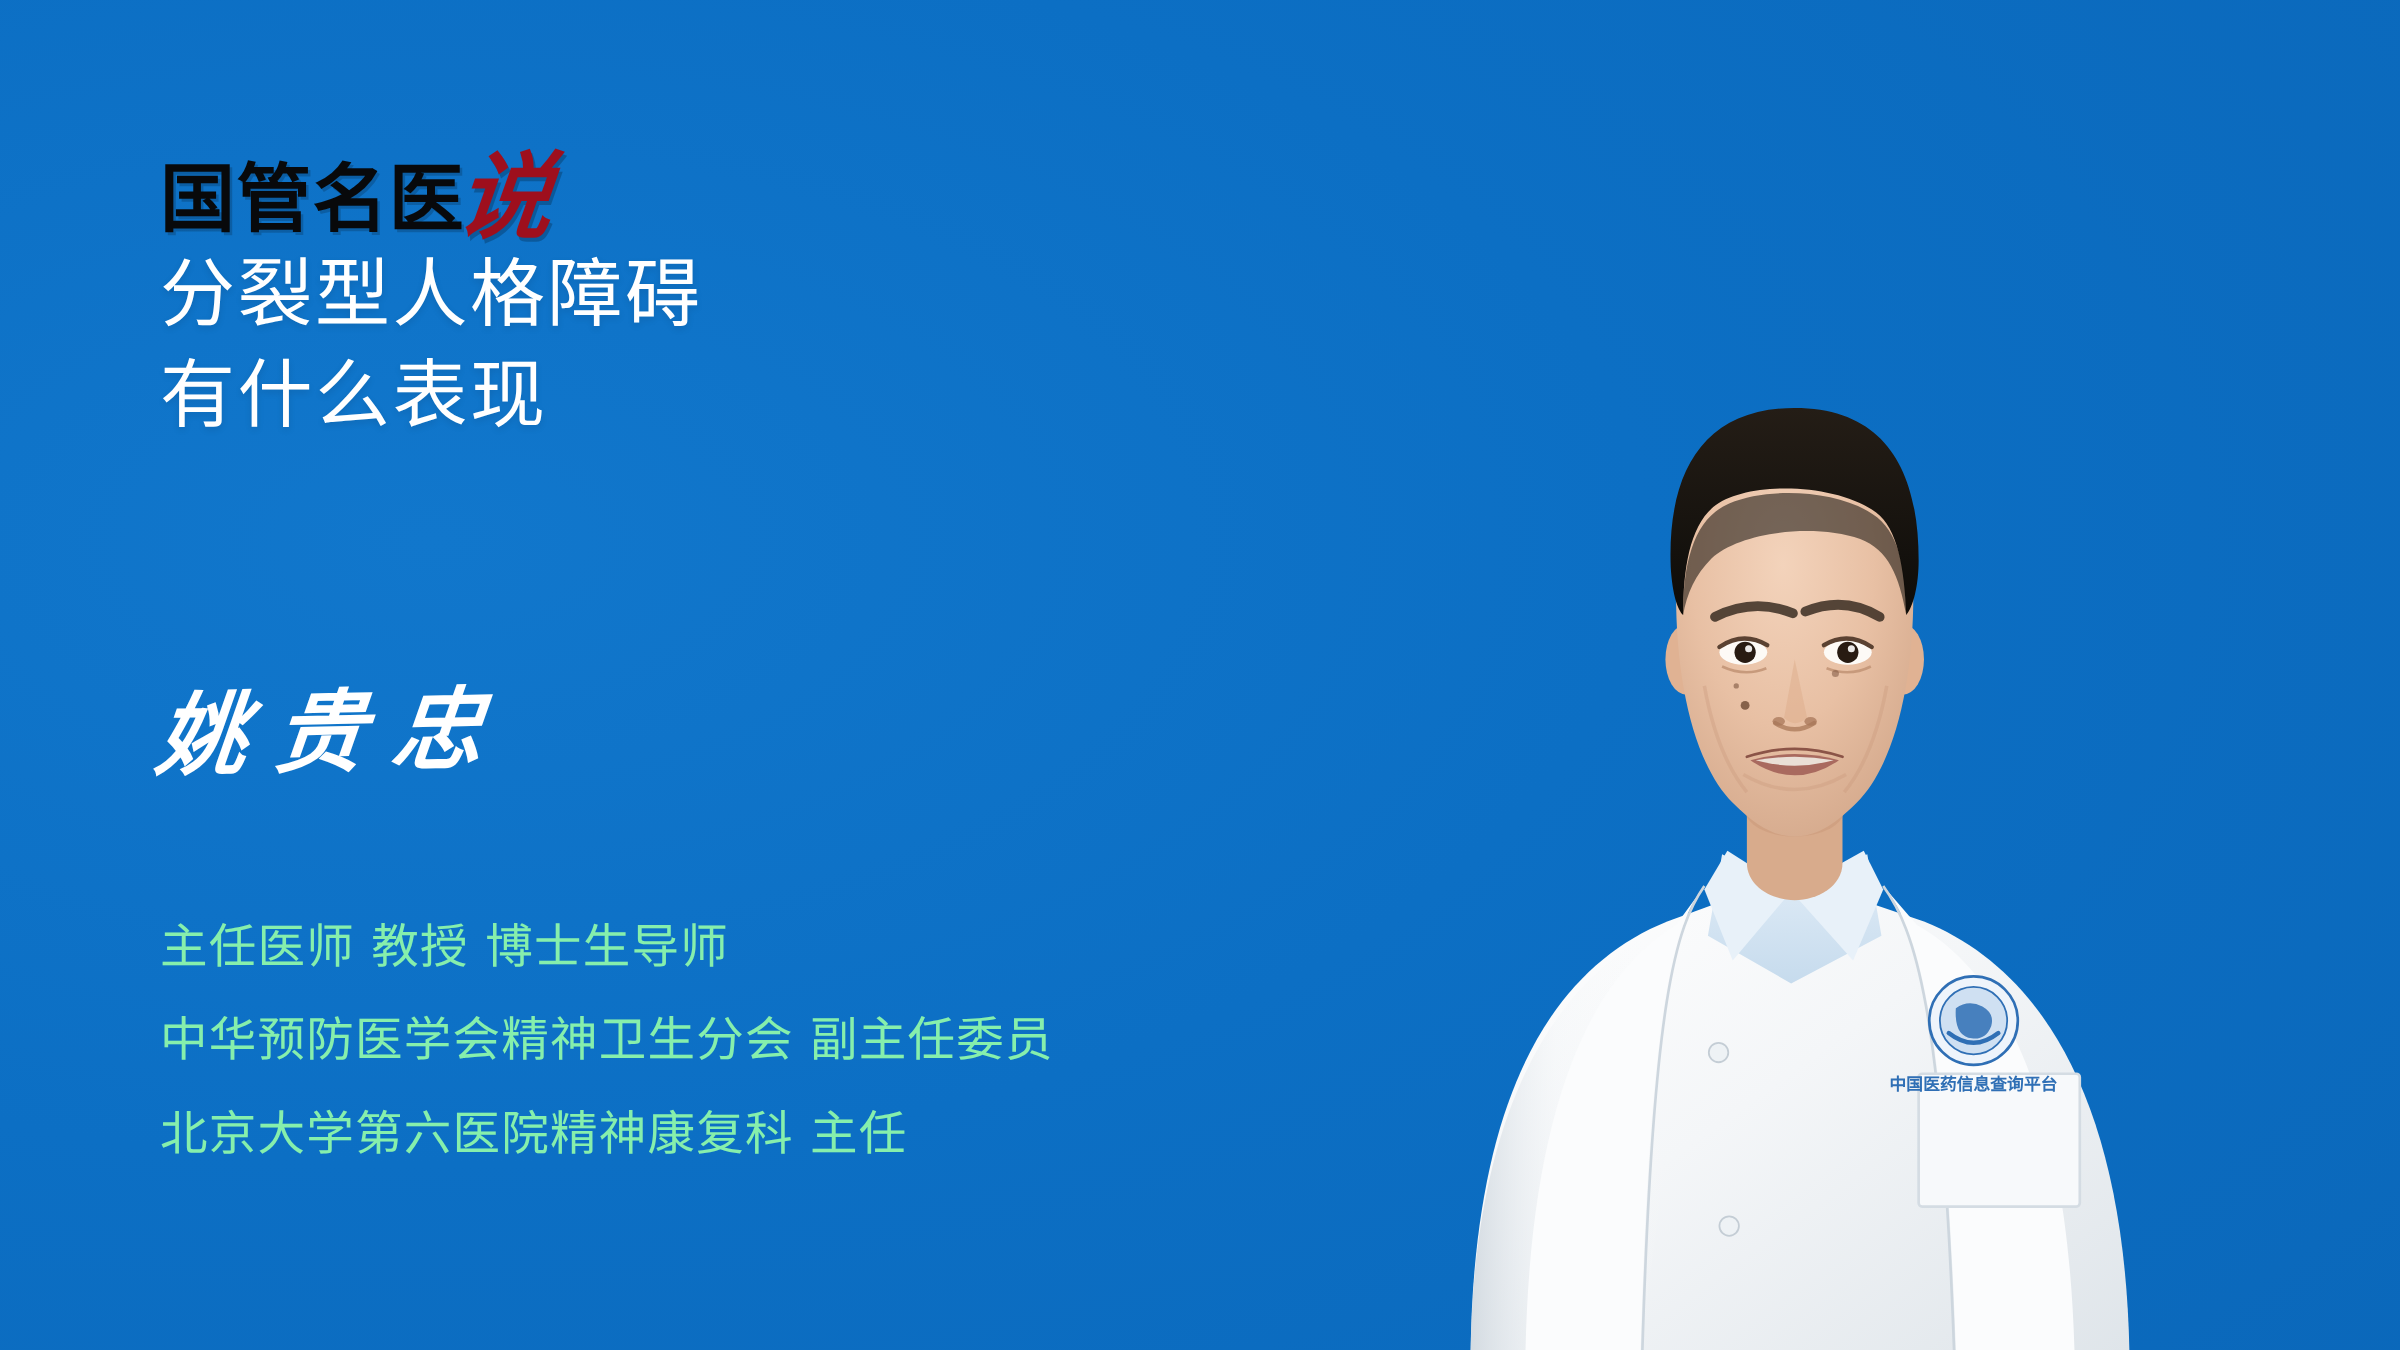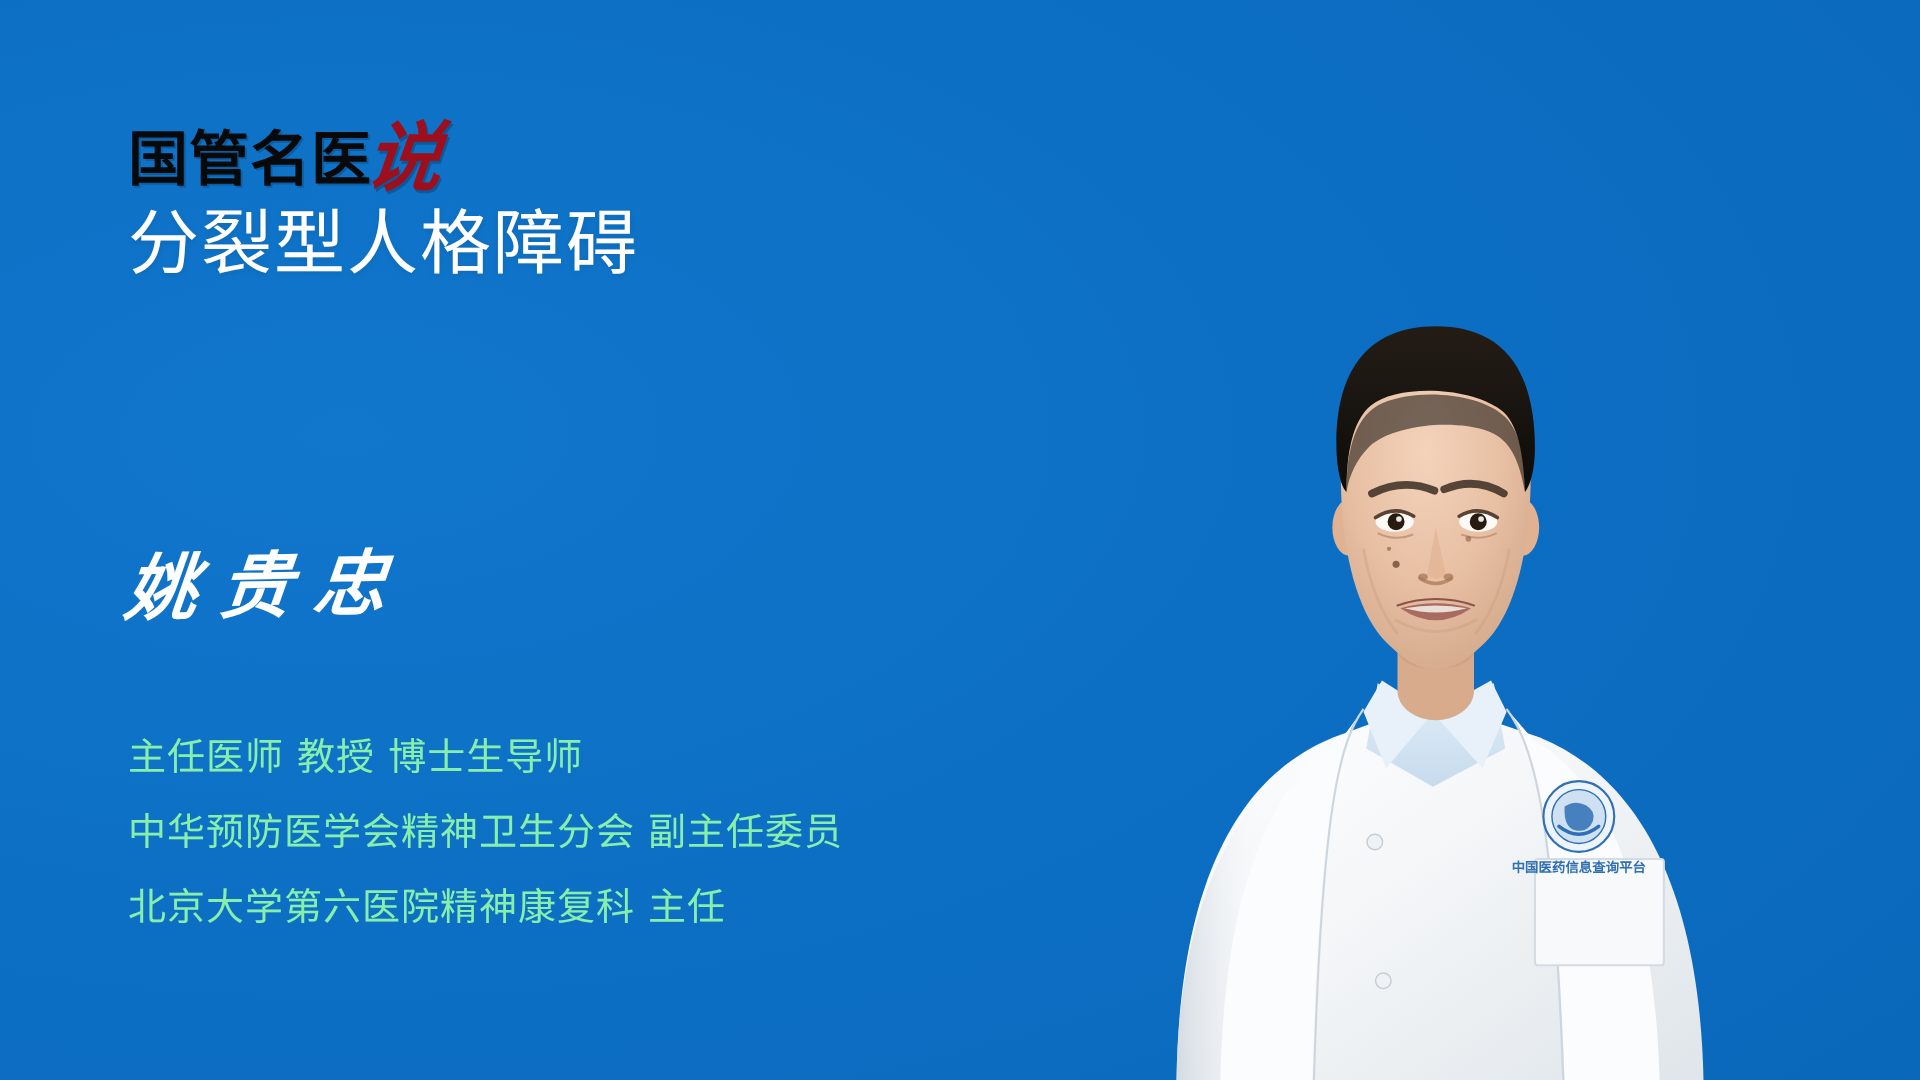--- a/index.html
+++ b/index.html
@@ -58,21 +58,21 @@
 
   
   .title-block {
     position: absolute;
     left: 128px;
     top: 196px;
     color: #ffffff;
   }
   .title-line {
     font-family: "DejaVu Sans", "Liberation Sans", sans-serif;
-    font-size: 71px;
+    font-size: 60px;
     font-weight: 400;
     line-height: 1.35;
     letter-spacing: 2px;
     white-space: nowrap;
     text-shadow: 0 2px 6px rgba(0,0,0,.10);
   }
 
   
   .doctor-name {
     position: absolute;
@@ -251,20 +251,21 @@
     </svg>
   </div>
 
   <div class="logo">
     <span class="logo-main">国管名医</span>
     <span class="logo-accent">说</span>
   </div>
 
   <div class="title-block">
     <div class="title-line">分裂型人格障碍</div>
+    <div class="title-line">有什么表现</div>
   </div>
 
   <div class="doctor-name">姚贵忠</div>
 
   <div class="credentials">
     <div class="cred-line">主任医师  教授  博士生导师</div>
     <div class="cred-line">中华预防医学会精神卫生分会  副主任委员</div>
     <div class="cred-line">北京大学第六医院精神康复科  主任</div>
   </div>
 

